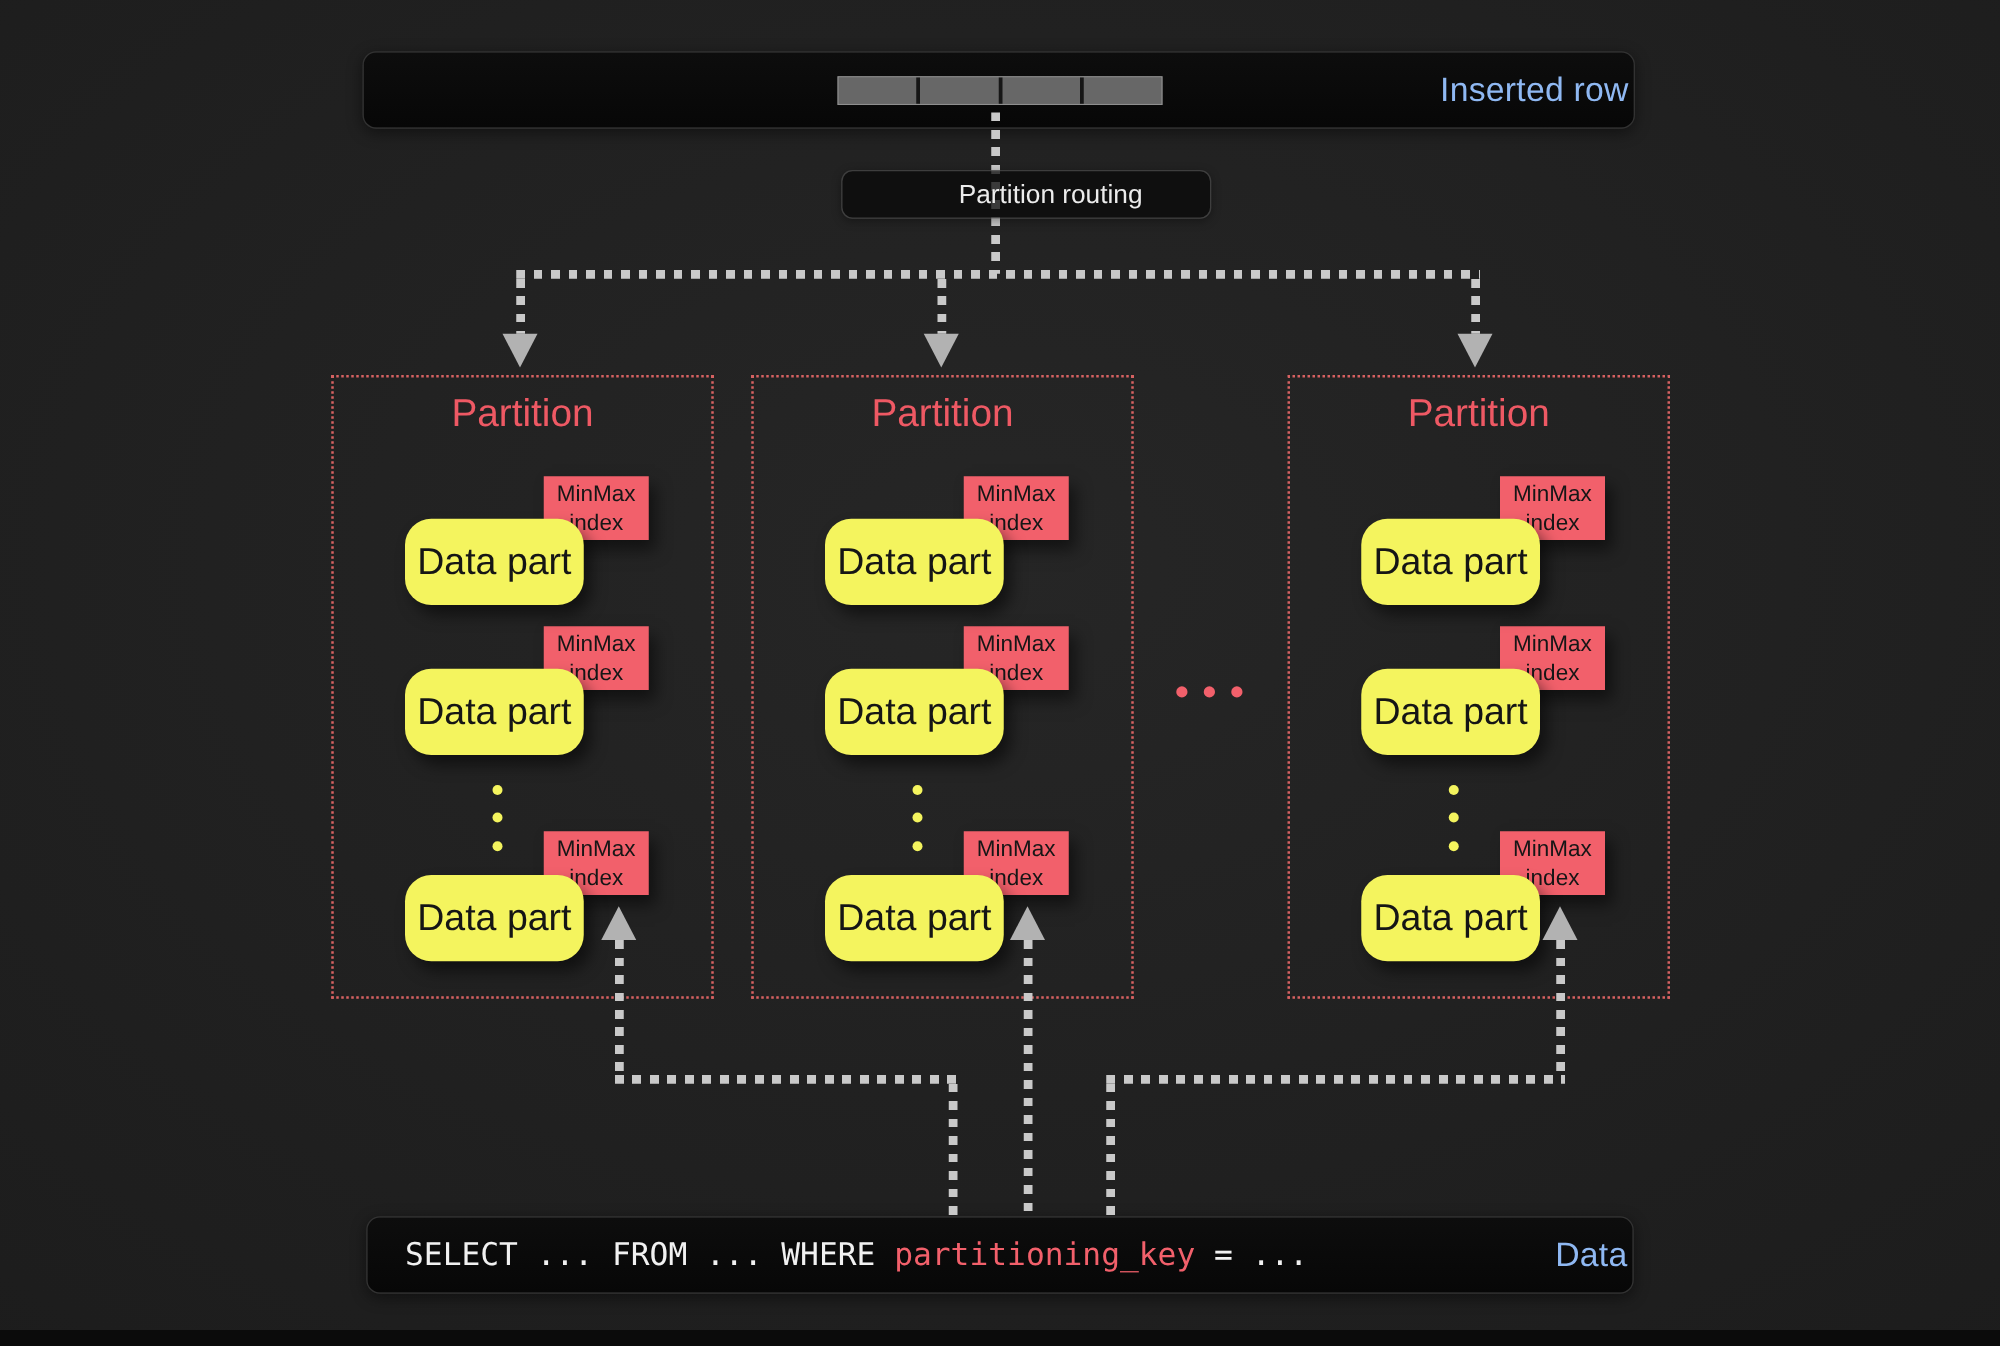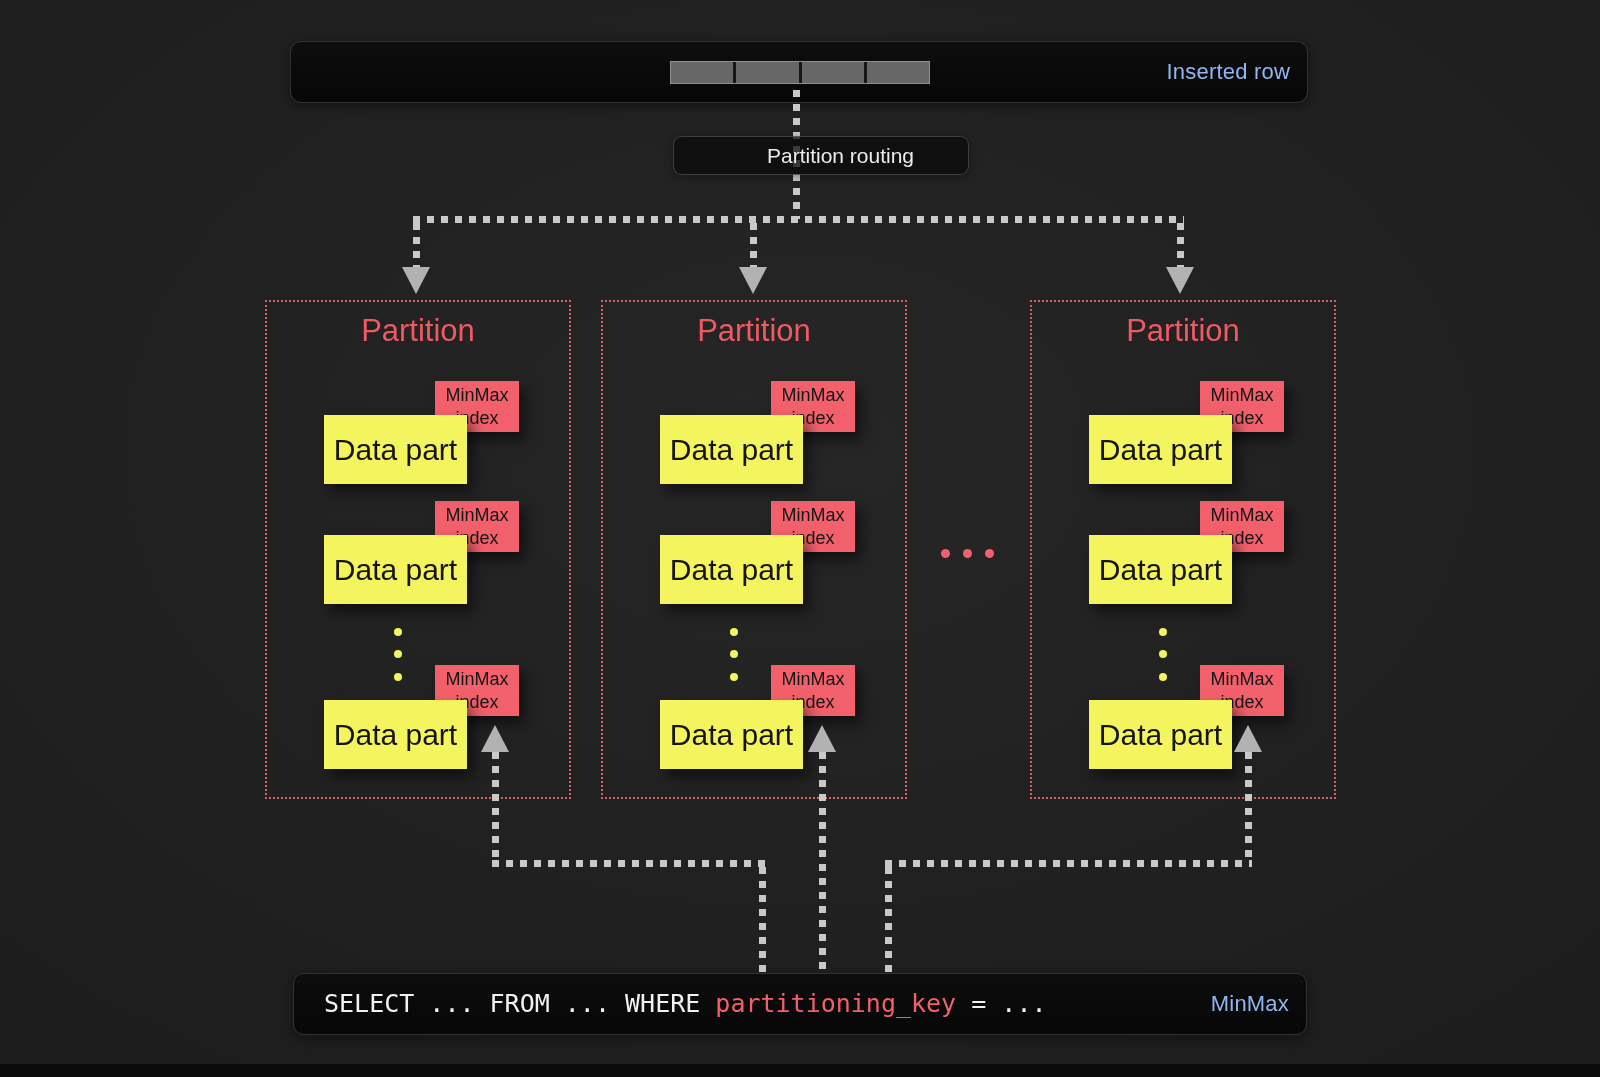--- a/index.html
+++ b/index.html
@@ -11,22 +11,22 @@
   
   .bar{
     position:absolute;height:60px;border-radius:11px;
     background:linear-gradient(#0d0d0d,#070707);
     border:1px solid #323232;
     box-shadow:0 3px 12px rgba(0,0,0,.45);
   }
   #top-bar{left:290px;top:41px;width:1016px;}
   #query-bar{left:293px;top:973px;width:1012px;}
   .bar-label{
-    position:absolute;right:17px;top:50%;transform:translateY(-50%);
-    color:#8fb8f2;font-size:22px;letter-spacing:.2px;
+    position:absolute;right:4px;top:50%;transform:translateY(-50%);
+    color:#8fb8f2;font-size:27px;letter-spacing:.2px;
   }
   #row-cells{
     position:absolute;left:379px;top:19px;height:23px;width:260px;
     display:flex;border:1px solid #8f8f8f;box-sizing:border-box;background:#676767;
   }
   .row-cell{flex:1;background:#676767;}
   .row-cell + .row-cell{border-left:3px solid #161616;}
   #sql{
     position:absolute;left:30px;top:0;height:72px;line-height:60px;
     font-family:"DejaVu Sans Mono","Liberation Mono",monospace;
@@ -61,20 +61,21 @@
   .minmax{
     position:absolute;width:84px;height:51px;background:#f2606b;z-index:1;
     color:#161616;font-size:18px;line-height:23px;text-align:center;
     display:flex;align-items:center;justify-content:center;
     box-shadow:6px 8px 12px rgba(0,0,0,.5);
   }
   .datapart{
     position:absolute;width:143px;height:69px;background:#f4f45e;z-index:2;
     color:#151515;font-size:30px;display:flex;align-items:center;justify-content:center;
     box-shadow:6px 8px 12px rgba(0,0,0,.5);
+    border-radius:21px;
   }
   .ydot{position:absolute;width:8px;height:8px;border-radius:50%;background:#f4f45e;}
   .rdot{position:absolute;width:9px;height:9px;border-radius:50%;background:#f2606b;z-index:2;}
   #bottom-strip{position:absolute;left:0;top:1064px;width:1600px;height:13px;background:#0b0b0b;}
 </style>
 </head>
 <body>
 
 <div id="stage">
 
@@ -147,17 +148,17 @@
   <div class="vdash" style="left:492px;top:752px;height:108px;"></div>
   <div class="vdash" style="left:819px;top:752px;height:221px;"></div>
   <div class="vdash" style="left:1245px;top:752px;height:108px;"></div>
   <div class="hdash" style="left:492px;top:860px;width:274px;"></div>
   <div class="hdash" style="left:885px;top:860px;width:367px;"></div>
   <div class="vdash" style="left:759px;top:867px;height:106px;"></div>
   <div class="vdash" style="left:885px;top:867px;height:106px;"></div>
 
   <div class="bar" id="query-bar">
     <div id="sql"><span>SELECT ... FROM ... WHERE </span><span class="key">partitioning_key</span><span> = ...</span></div>
-    <div class="bar-label">MinMax</div>
+    <div class="bar-label">Data</div>
   </div>
 
   <div id="bottom-strip"></div>
 </div>
 
 </body></html>

